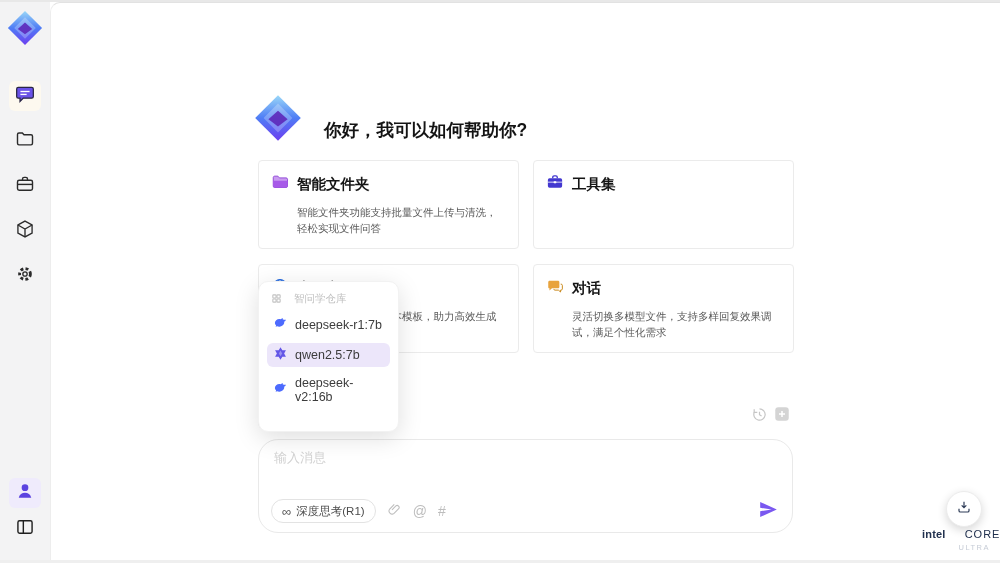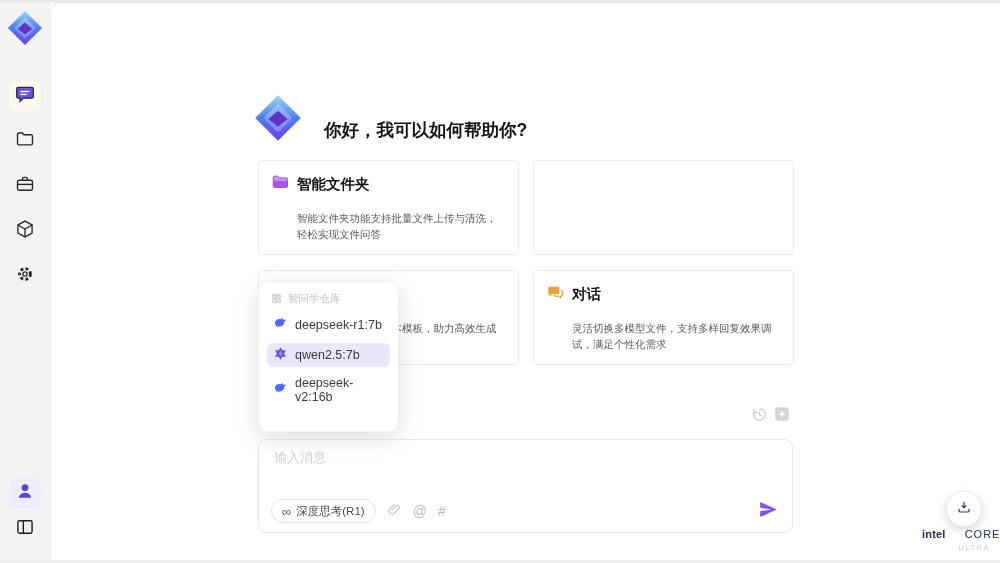--- a/index.html
+++ b/index.html
@@ -29,27 +29,27 @@
   .greet-title{left:312px;top:104px;font-size:17.5px;font-weight:700;color:#141414;line-height:24px;}
 
   
   .cards{left:258px;top:158px;width:536px;display:grid;grid-template-columns:261px 261px;
          column-gap:14px;row-gap:15px;}
   .card{background:#fff;border:1px solid #ebebeb;border-radius:4px;padding:12px;box-sizing:border-box;
         min-height:78px;cursor:pointer;}
   .card-head{display:flex;align-items:center;gap:8px;}
   .card-head svg{width:18px;height:18px;flex:none;}
   .card-title{font-size:14.5px;font-weight:700;color:#151515;text-align:right;}
-  .card-desc{margin:15px 0 0 26px;font-size:10.5px;line-height:16px;color:#5a5a5a;}
+  .card-desc{margin:9px 0 0 26px;font-size:10.5px;line-height:16px;color:#5a5a5a;}
 
   
   .dropdown{left:258px;top:279px;width:141px;background:#fff;border-radius:10px;
             box-shadow:0 6px 24px rgba(0,0,0,.13);border:1px solid #f2f2f2;padding:8px 0;
             z-index:20;box-sizing:border-box;}
-  .dd-header{display:flex;align-items:center;gap:6px;padding:2px 12px 0;font-size:10.5px;color:#bfbfbf;height:14px;}
+  .dd-header{display:flex;align-items:center;gap:12px;padding:2px 12px 0;font-size:10.5px;color:#bfbfbf;height:14px;}
   .dd-header svg{width:11px;height:11px;}
   .dd-list{margin-top:7px;}
   .dd-item{display:flex;align-items:center;gap:7px;margin:0 8px 6px;padding:3px 6px;border-radius:6px;
            font-size:12.5px;color:#3c3c3c;cursor:pointer;}
   .dd-item:last-child{margin-bottom:16px;}
   .dd-item.selected{background:#ece6fa;}
   .dd-item svg{width:15px;height:15px;flex:none;}
 
   
   .model-selector{left:258px;top:400px;height:27px;display:flex;align-items:center;gap:6px;
@@ -57,21 +57,21 @@
                   color:#333;font-family:inherit;cursor:pointer;}
   .model-selector svg.m{width:15px;height:15px;}
   .model-selector svg.c{width:11px;height:8px;}
   .icon-btn{background:none;border:0;padding:0;cursor:pointer;display:flex;}
   .icon-history{left:751px;top:404px;}
   .icon-history svg{width:17px;height:17px;}
   .icon-newchat{left:773px;top:403px;}
   .icon-newchat svg{width:18px;height:18px;}
 
   
-  .composer{left:258px;top:437px;width:535px;height:94px;border:1px solid #e9e9e9;border-radius:8px;
+  .composer{left:258px;top:437px;width:535px;height:94px;border:1px solid #e9e9e9;border-radius:20px;
             box-sizing:border-box;background:#fff;}
   .composer input{position:absolute;left:13px;top:9px;width:480px;border:0;outline:0;font-size:13px;
                   font-family:inherit;background:transparent;color:#333;}
   .composer input::placeholder{color:#d2d2d2;}
   .tools{position:absolute;left:12px;bottom:9px;display:flex;align-items:center;gap:11px;}
   .pill{display:flex;align-items:center;gap:5px;height:24px;padding:0 10px;border:1px solid #e3e3e3;
         border-radius:13px;background:#fff;font-size:11.5px;color:#4c4c4c;font-family:inherit;cursor:pointer;}
   .pill .inf{font-size:13px;color:#555;line-height:1;}
   .tool-ic{background:none;border:0;padding:0;color:#bdbdbd;font-size:14px;display:flex;align-items:center;
            cursor:pointer;font-family:inherit;}
@@ -189,20 +189,31 @@
           <svg viewBox="0 0 24 24" width="18" height="18">
               <path d="M3 6c0-1 .8-1.8 1.8-1.8h4.4l2 2.3h9c1 0 1.8.8 1.8 1.8v9.2c0 1-.8 1.8-1.8 1.8H4.8c-1 0-1.8-.8-1.8-1.8z" fill="#c99bf0" stroke="#8b3fd6" stroke-width="1.2"></path>
               <path d="M3 10.2h19v7.3c0 1-.8 1.8-1.8 1.8H4.8c-1 0-1.8-.8-1.8-1.8z" fill="#a75ae8"></path>
             </svg>
         </span>
         <span class="card-title">智能文件夹</span>
       </div>
       <p class="card-desc" style="margin-bottom:0;">智能文件夹功能支持批量文件上传与清洗，轻松实现文件问答</p>
     </div>
     <div class="card">
+      <div class="card-head">
+        <span>
+          <svg viewBox="0 0 24 24" width="18" height="18">
+              <rect x="2.5" y="7" width="19" height="12.5" rx="2.2" fill="#4338d0"></rect>
+              <path d="M9 7V5.6c0-1 .8-1.8 1.8-1.8h2.4c1 0 1.8.8 1.8 1.8V7" fill="none" stroke="#4338d0" stroke-width="1.8"></path>
+              <path d="M2.5 12.2h19" stroke="#fff" stroke-width="1.1"></path>
+              <rect x="10.2" y="11" width="3.6" height="2.6" rx=".6" fill="#fff"></rect>
+            </svg>
+        </span>
+        <span class="card-title">工具集</span>
+      </div>
     </div>
     <div class="card">
       <div class="card-head">
         <span>
           <svg viewBox="0 0 24 24" width="18" height="18" fill="none" stroke="#2d6fe0" stroke-width="1.4">
               <circle cx="12" cy="12" r="8.5"></circle>
               <ellipse cx="12" cy="12" rx="4" ry="8.5"></ellipse>
               <path d="M4.2 9h15.6M4.2 15h15.6"></path>
             </svg>
         </span>

